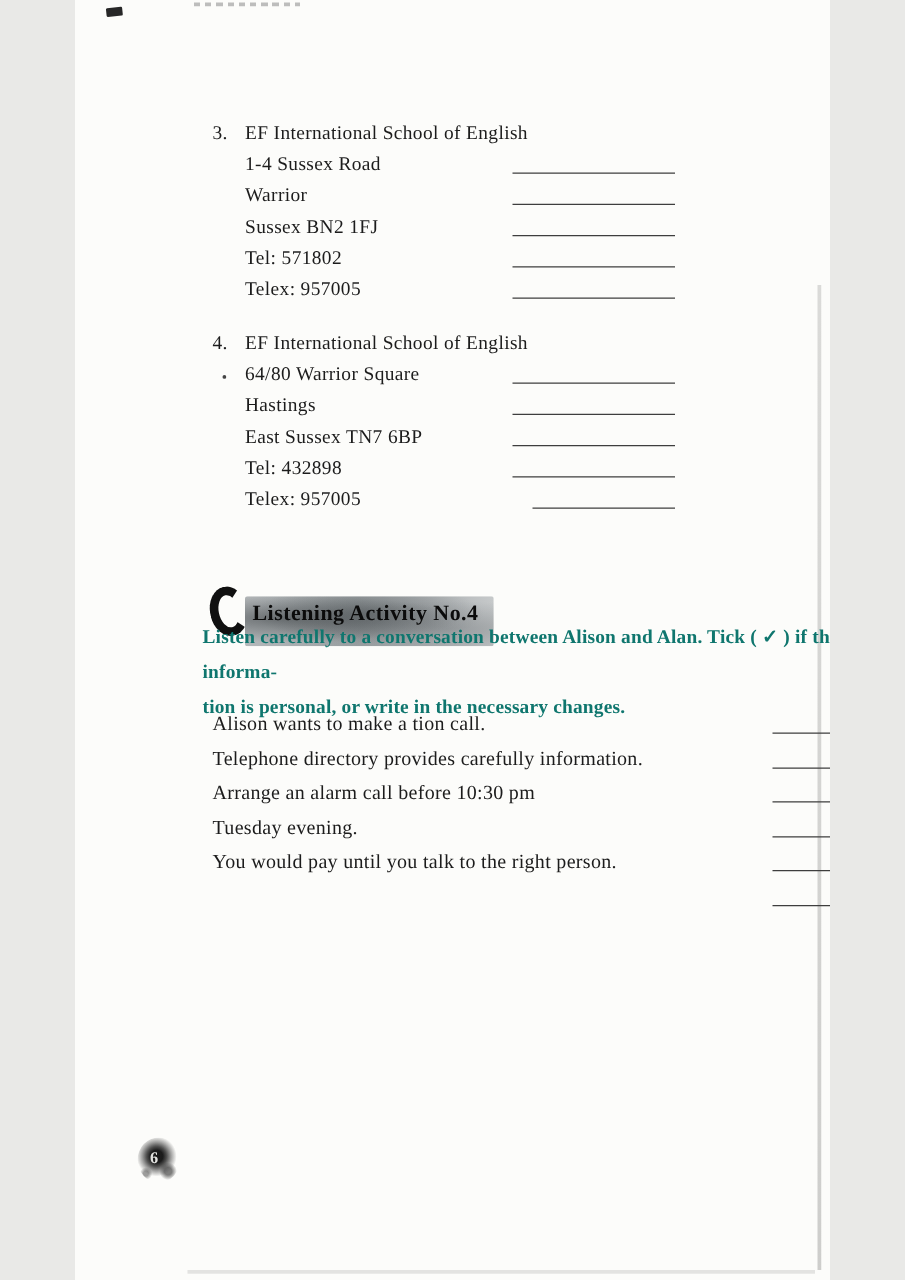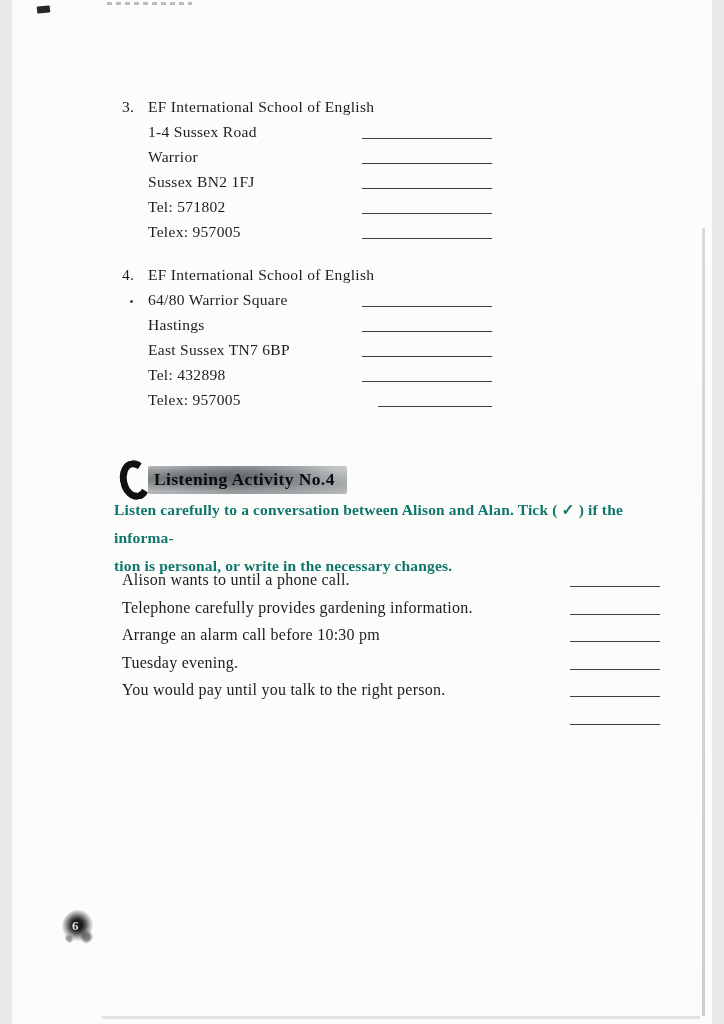--- a/index.html
+++ b/index.html
@@ -1,18 +1,18 @@
 <!DOCTYPE html>
 <html><head>
 <meta charset="utf-8">
 <style>
   html,body{margin:0;padding:0;background:#e9e9e7;}
   .page{
     position:relative;
-    width:700px;height:1024px;
+    width:604px;height:1024px;
     margin:0 auto;
     background:#fcfcfa;
     font-family:"Liberation Serif", serif;
     color:#1c1c1c;
     overflow:hidden;
   }
   
   .top-dashes{position:absolute;top:2px;left:95px;width:85px;height:3px;
     background:repeating-linear-gradient(90deg,#9b9b9b 0 5px,transparent 5px 9px);opacity:.65;}
   .corner-mark{position:absolute;top:6px;left:25px;width:13px;height:7px;background:#151515;
@@ -35,27 +35,27 @@
   .num{display:inline-block;width:26px;}
   .blank{position:absolute;left:240px;top:0;width:130px;height:19px;border-bottom:1.6px solid #3e3e3e;}
   .blank.short{left:256px;width:114px;}
 
   
   .activity-head{position:absolute;top:460px;left:108px;display:flex;align-items:center;}
   .crescent{width:16px;height:26px;border:7px solid #101010;border-right-color:transparent;
     border-radius:50%;transform:rotate(-12deg);margin-right:-2px;flex:none;}
   .head-label{
     font-size:17.5px;font-weight:bold;letter-spacing:.4px;color:#0b0b0b;
-    padding:3px 12px 4px 6px;
+    padding:3px 12px 16px 6px;
     background:
       radial-gradient(ellipse at 15% 45%, rgba(55,60,63,.55), transparent 60%),
       radial-gradient(ellipse at 50% 35%, rgba(95,100,103,.6), transparent 65%),
       radial-gradient(ellipse at 82% 65%, rgba(125,130,133,.55), transparent 60%),
       linear-gradient(90deg,#b4b8ba,#9aa0a2 45%,#aeb2b4 75%,#c6c9ca);
-    border-radius:2px;}
+    border-radius:2px;margin-top:17px;}
 
   
   .instr{position:absolute;top:496px;left:102px;width:545px;font-weight:bold;
     font-size:15.5px;line-height:28px;letter-spacing:.15px;color:#0f766e;}
 
   
   .statements{position:absolute;top:566px;left:110px;width:570px;}
   .st-row{position:relative;height:27.5px;line-height:27.5px;font-size:16px;letter-spacing:.25px;white-space:nowrap;}
   .st-row .blank2{position:absolute;left:448px;top:0;width:90px;height:20px;border-bottom:1.6px solid #3e3e3e;}
 </style>
@@ -127,25 +127,25 @@
     <span class="head-label">Listening Activity No.4</span>
   </div>
 
   <div class="instr">
     <div>Listen carefully to a conversation between Alison and Alan.  Tick ( ✓ ) if the informa-</div>
     <div>tion is personal, or write in the necessary changes.</div>
   </div>
 
   <div class="statements">
     <div class="st-row">
-      <span>Alison wants to until a phone call.</span>
+      <span>Alison wants to make a tion call.</span>
       <span class="blank2"></span>
     </div>
     <div class="st-row">
-      <span>Telephone carefully provides gardening information.</span>
+      <span>Telephone directory provides carefully information.</span>
       <span class="blank2"></span>
     </div>
     <div class="st-row">
       <span>Arrange an alarm call before 10:30 pm</span>
       <span class="blank2"></span>
     </div>
     <div class="st-row">
       <span>Tuesday evening.</span>
       <span class="blank2"></span>
     </div>

